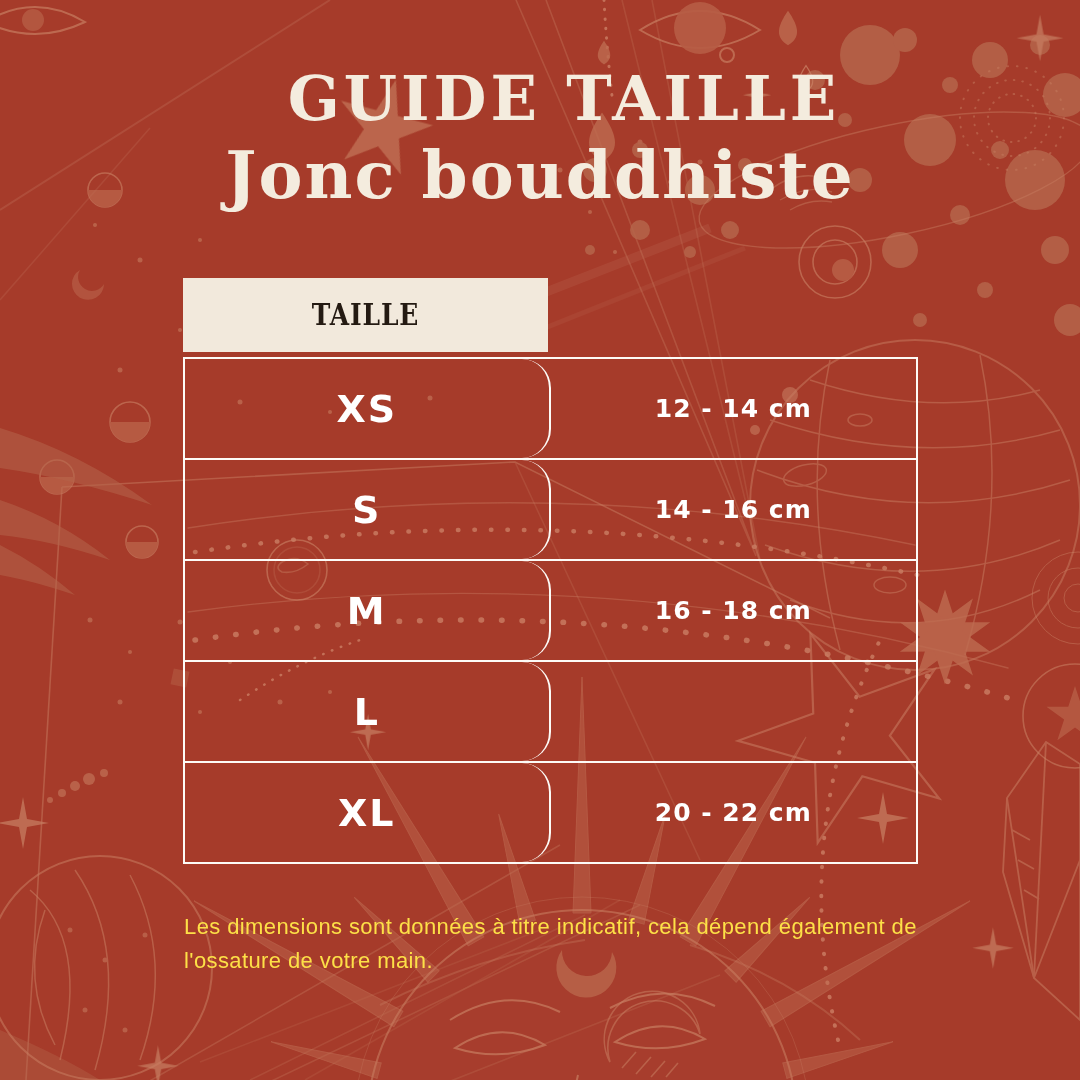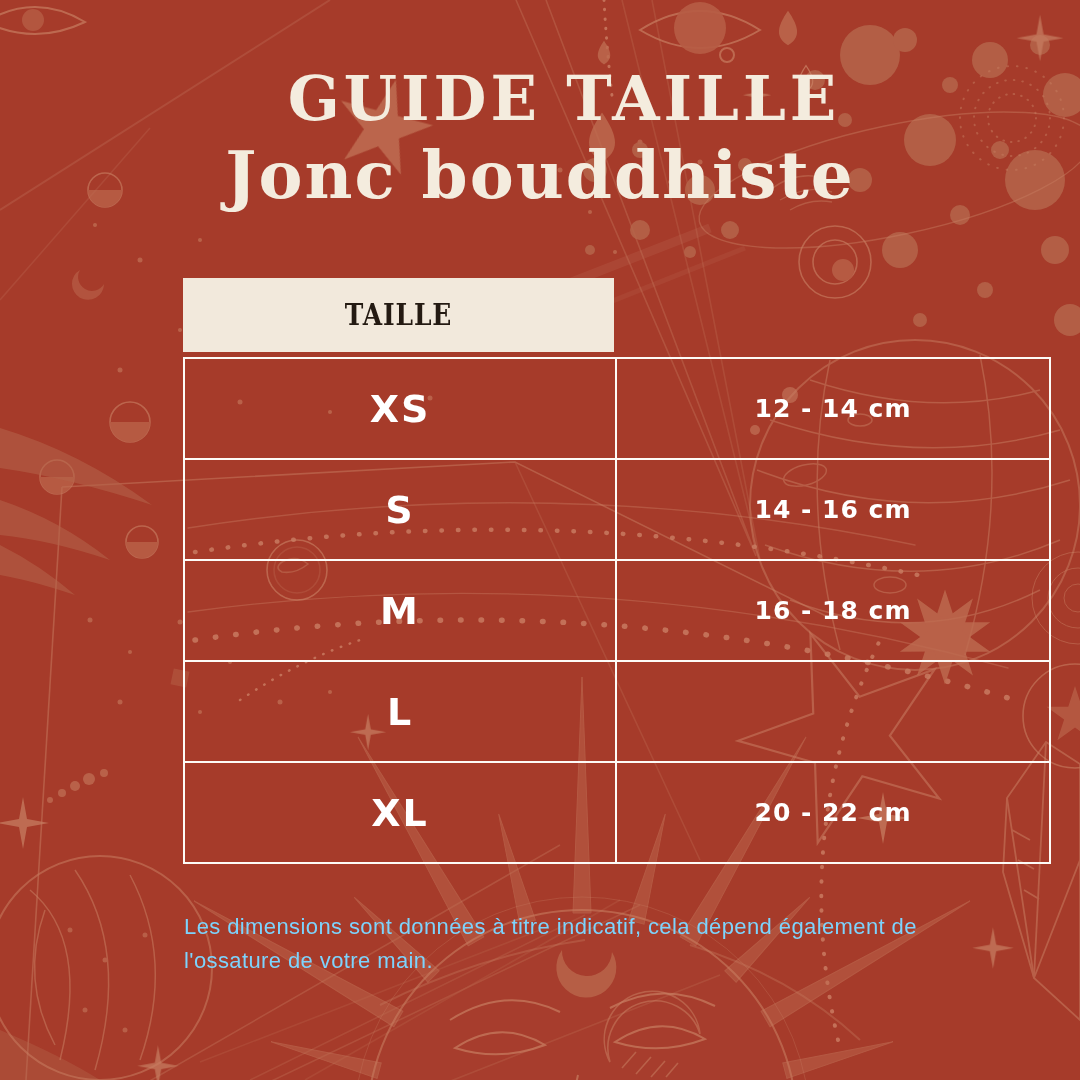--- a/index.html
+++ b/index.html
@@ -14,38 +14,38 @@
   .title-block{position:absolute;top:64px;left:0;width:1080px;text-align:center;color:#F4ECDE;}
   .title-line1{
     font-family:"DejaVu Serif", serif;font-weight:700;font-size:61px;
     letter-spacing:4px;line-height:1.15;padding-left:48px;
   }
   .title-line2{
     font-family:"DejaVu Serif", serif;font-weight:700;font-size:66px;
     letter-spacing:2px;line-height:1.15;margin-top:4px;
   }
 
-  .size-table{position:absolute;left:183px;top:278px;width:868px;}
+  .size-table{position:absolute;left:183px;top:278px;width:735px;}
   .size-table-header{display:grid;grid-template-columns:1fr 1fr;gap:6px;height:74px;}
   .header-cell{
     background:#F2E9DC;display:flex;align-items:center;justify-content:center;
     color:#241A12;font-family:"DejaVu Serif", serif;font-weight:700;font-size:29px;
     letter-spacing:1px;
   }
   .header-cell span{display:inline-block;transform:scaleX(0.86);white-space:nowrap;}
   .size-table-body{margin-top:5px;border:2px solid #FDFBF7;}
   .size-row{display:grid;grid-template-columns:1fr 1fr;height:99px;border-bottom:2px solid #FDFBF7;}
   .size-row:last-child{border-bottom:none;}
-  .cell{display:flex;align-items:center;justify-content:center;color:#FFFFFF;}
+  .cell{display:flex;align-items:center;justify-content:center;color:#FFFFFF;border-radius:29px;}
   .cell-size{border-right:2px solid #FDFBF7;font-size:38px;font-weight:700;letter-spacing:2px;font-family:"DejaVu Sans", sans-serif;}
   .cell-wrist{font-size:25px;font-weight:700;letter-spacing:1px;font-family:"DejaVu Sans", sans-serif;}
 
   .note{
     position:absolute;left:184px;top:910px;width:762px;
-    color:#7dd3fc;font-size:22px;line-height:1.55;letter-spacing:0.4px;font-weight:400;
+    color:#fde047;font-size:22px;line-height:1.55;letter-spacing:0.4px;font-weight:400;
   }
 </style>
 </head>
 <body>
 
 <svg class="bg-art" width="1080" height="1080" viewBox="0 0 1080 1080" aria-hidden="true">
   <defs>
     <polygon id="star5" points="0,-50 11.2,-15.4 47.6,-15.5 18.1,5.9 29.4,40.5 0,19 -29.4,40.5 -18.1,5.9 -47.6,-15.5 -11.2,-15.4"></polygon>
     <polygon id="rayL" points="-9,-212 9,-212 0,-448"></polygon>
     <polygon id="rayS" points="-8,-210 8,-210 0,-322"></polygon>

